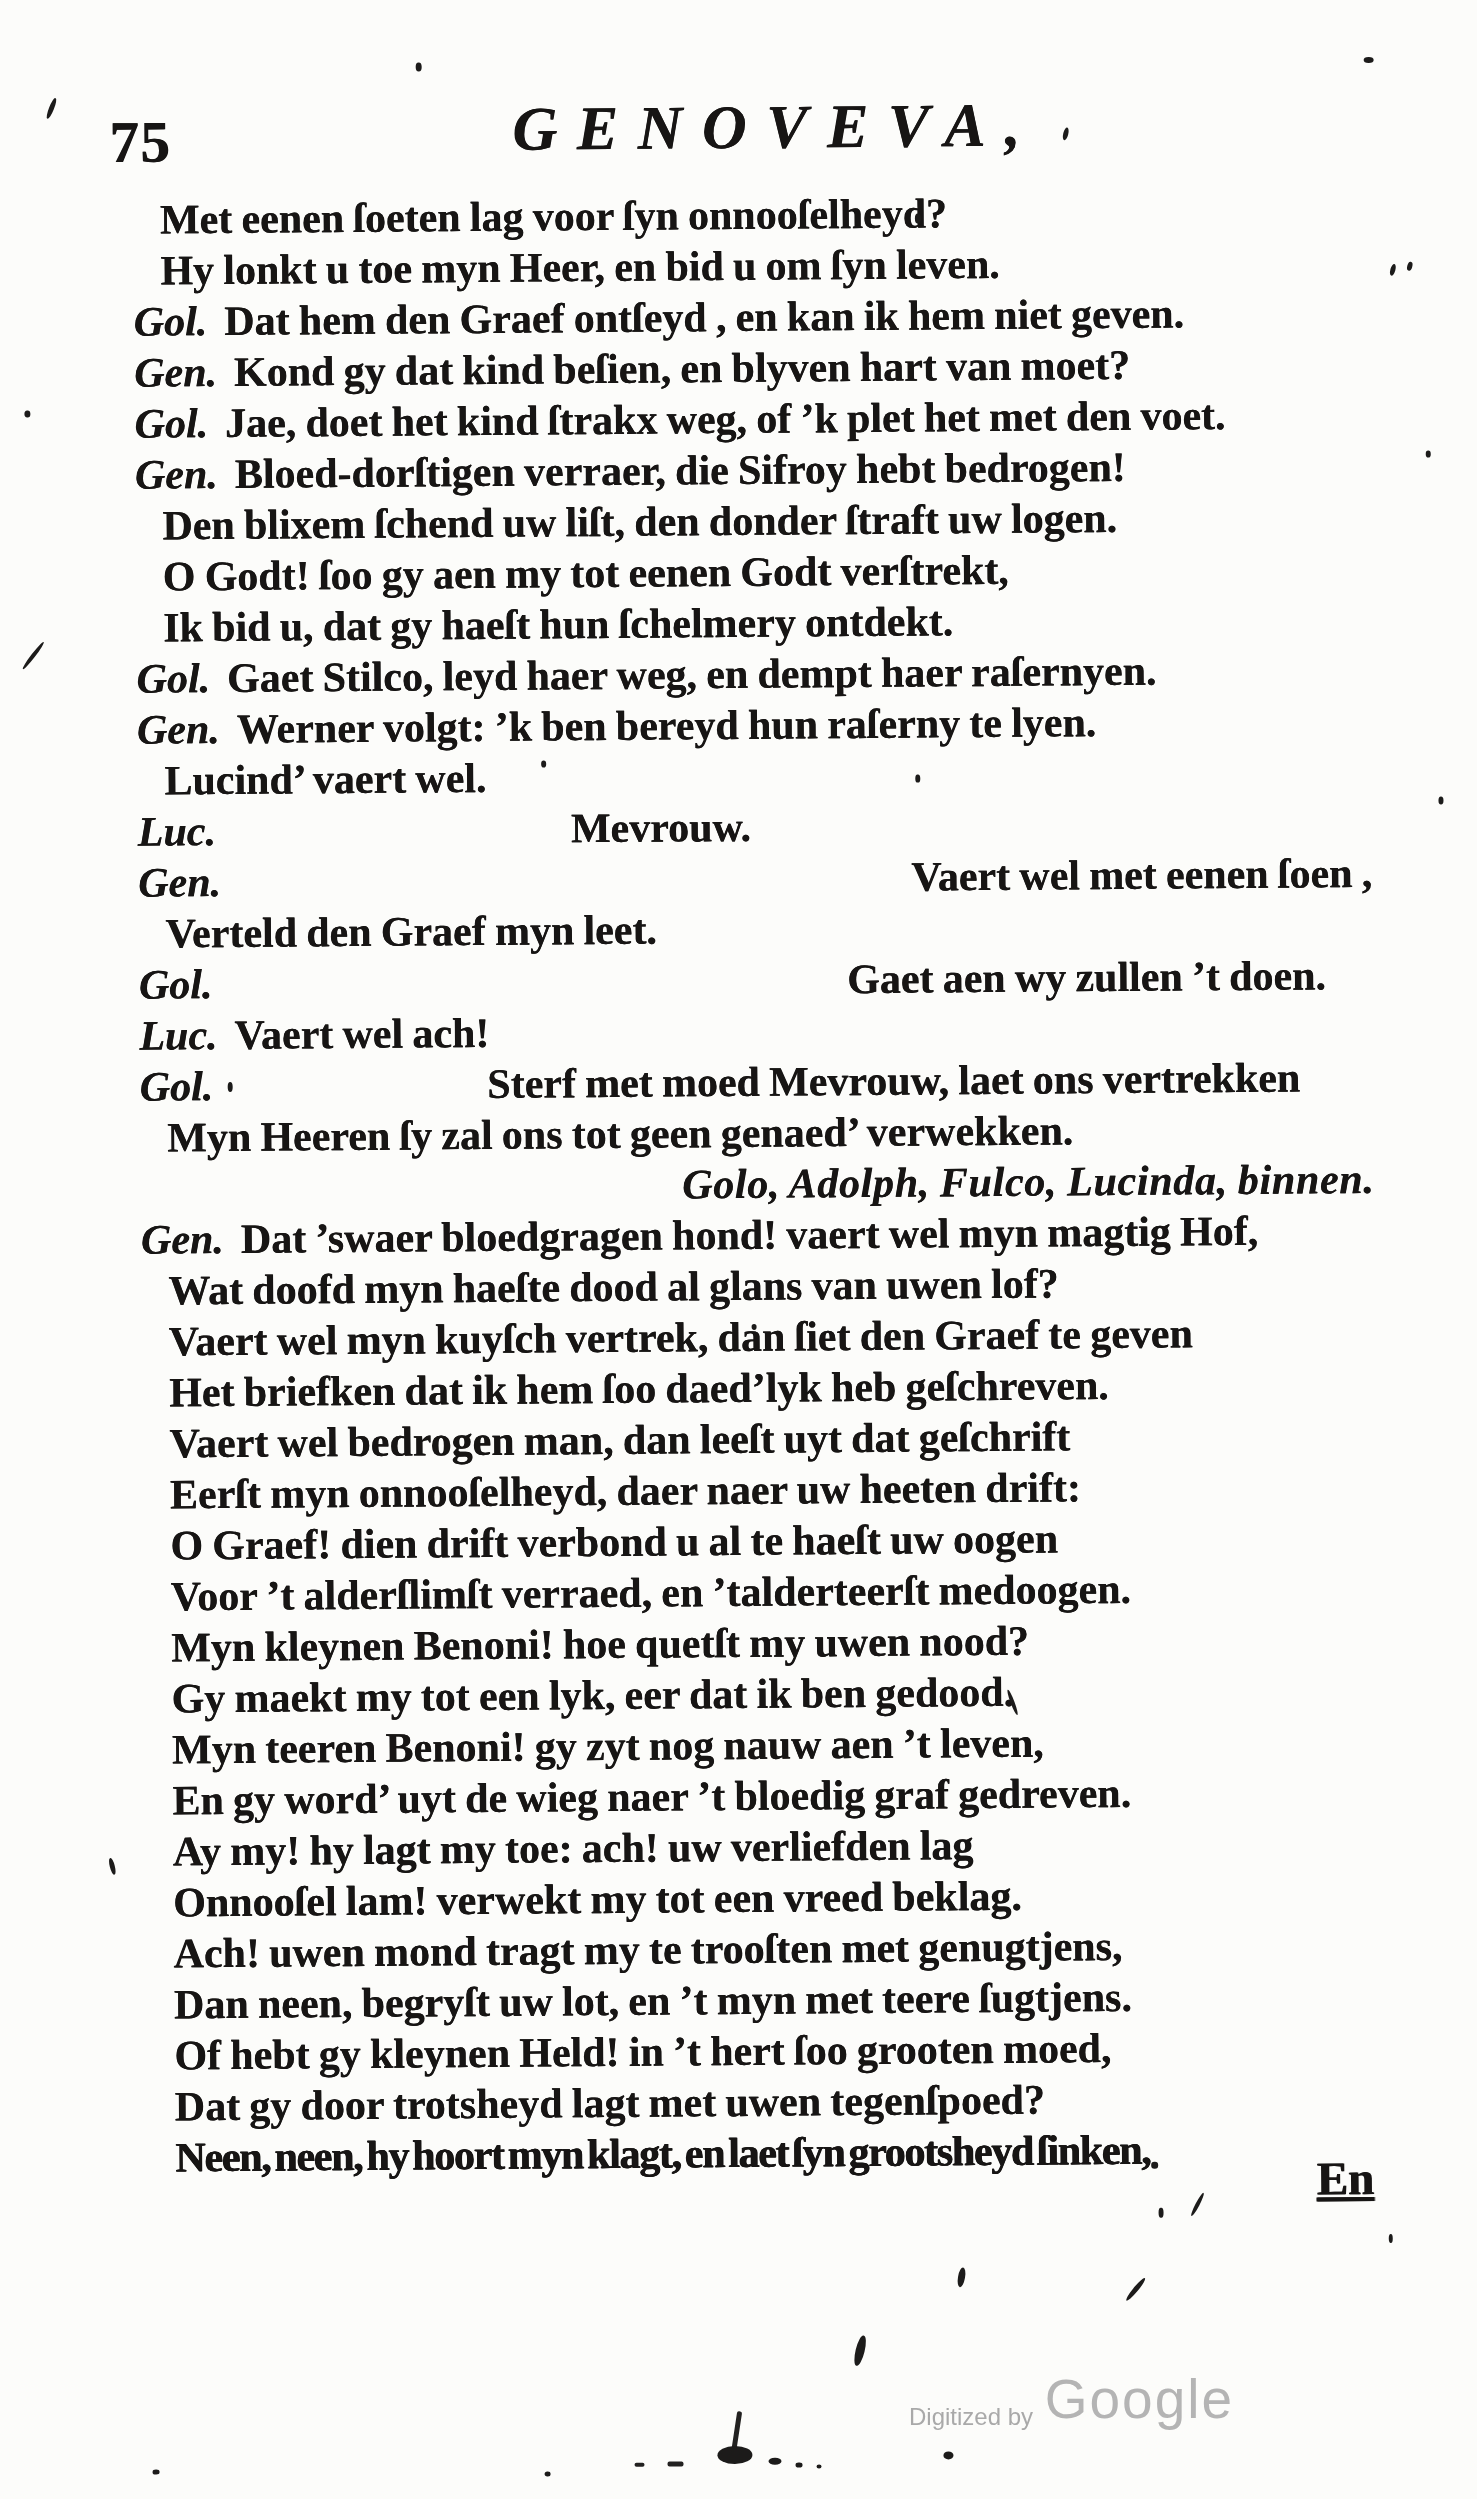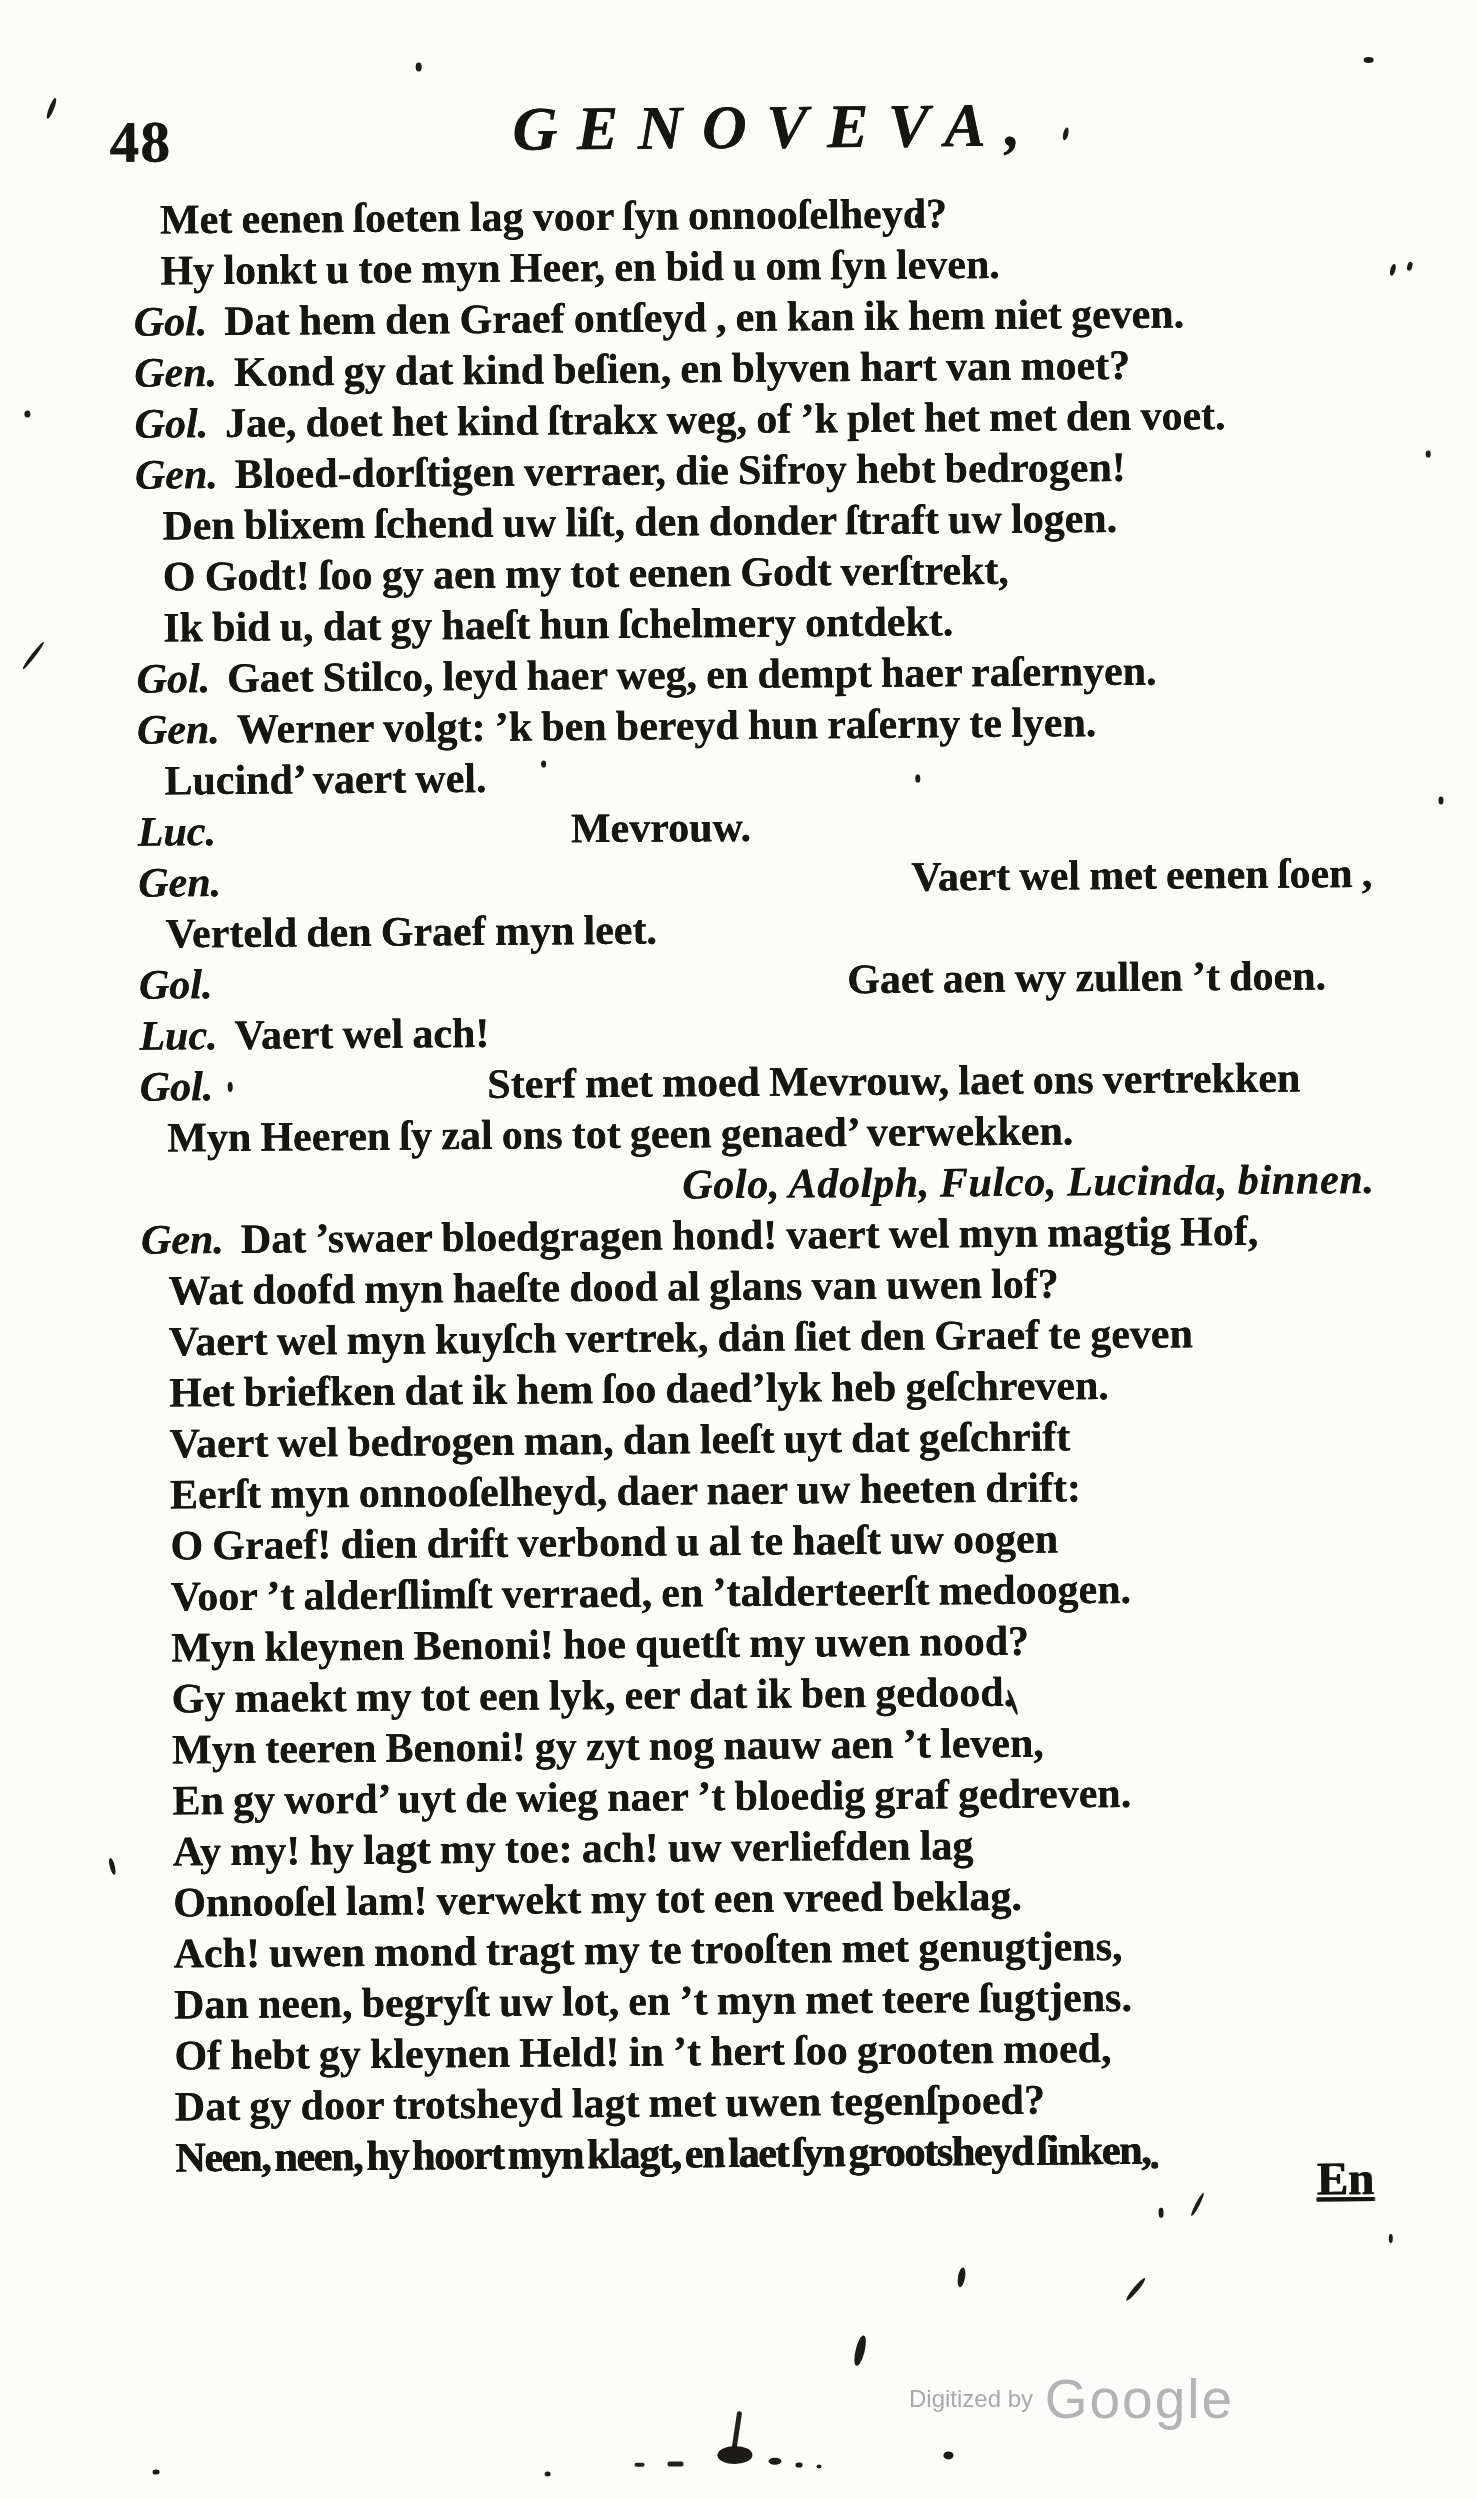--- a/index.html
+++ b/index.html
@@ -79,21 +79,21 @@
     font-size: 47px;
     font-weight: bold;
     text-shadow: 1px 0 0 currentColor;
     text-decoration: underline;
   }
   .watermark {
     position: absolute;
     left: 909px;
     top: 2367px;
     display: flex;
-    align-items: center;
+    align-items: flex-end;
     gap: 11.7px;
   }
   .wm-pre {
     font-family: "Liberation Sans", sans-serif;
     font-size: 24px;
     color: #a9a9a9;
   }
   .wm-brand {
     font-family: Liberation Sans, sans-serif;
     font-size: 55px;
@@ -112,21 +112,21 @@
     border-radius: 2px;
   }
 </style>
 </head>
 <body>
 
 <div class="page">
 
   <div class="ink">
 
-    <div class="pagenum">48</div>
+    <div class="pagenum">75</div>
     <div class="title">GENOVEVA,</div>
 
     <div class="text-block">
         <div class="line indent"><span class="t">Met eenen ſoeten lag voor ſyn onnooſelheyd?</span></div>
         <div class="line indent"><span class="t">Hy lonkt u toe myn Heer, en bid u om ſyn leven.</span></div>
         <div class="line"><span class="speaker">Gol.</span><span class="t">Dat hem den Graef ontſeyd , en kan ik hem niet geven.</span></div>
         <div class="line"><span class="speaker">Gen.</span><span class="t">Kond gy dat kind beſien, en blyven hart van moet?</span></div>
         <div class="line"><span class="speaker">Gol.</span><span class="t">Jae, doet het kind ſtrakx weg, of ’k plet het met den voet.</span></div>
         <div class="line"><span class="speaker">Gen.</span><span class="t">Bloed-dorſtigen verraer, die Sifroy hebt bedrogen!</span></div>
         <div class="line indent"><span class="t">Den blixem ſchend uw liſt, den donder ſtraft uw logen.</span></div>

